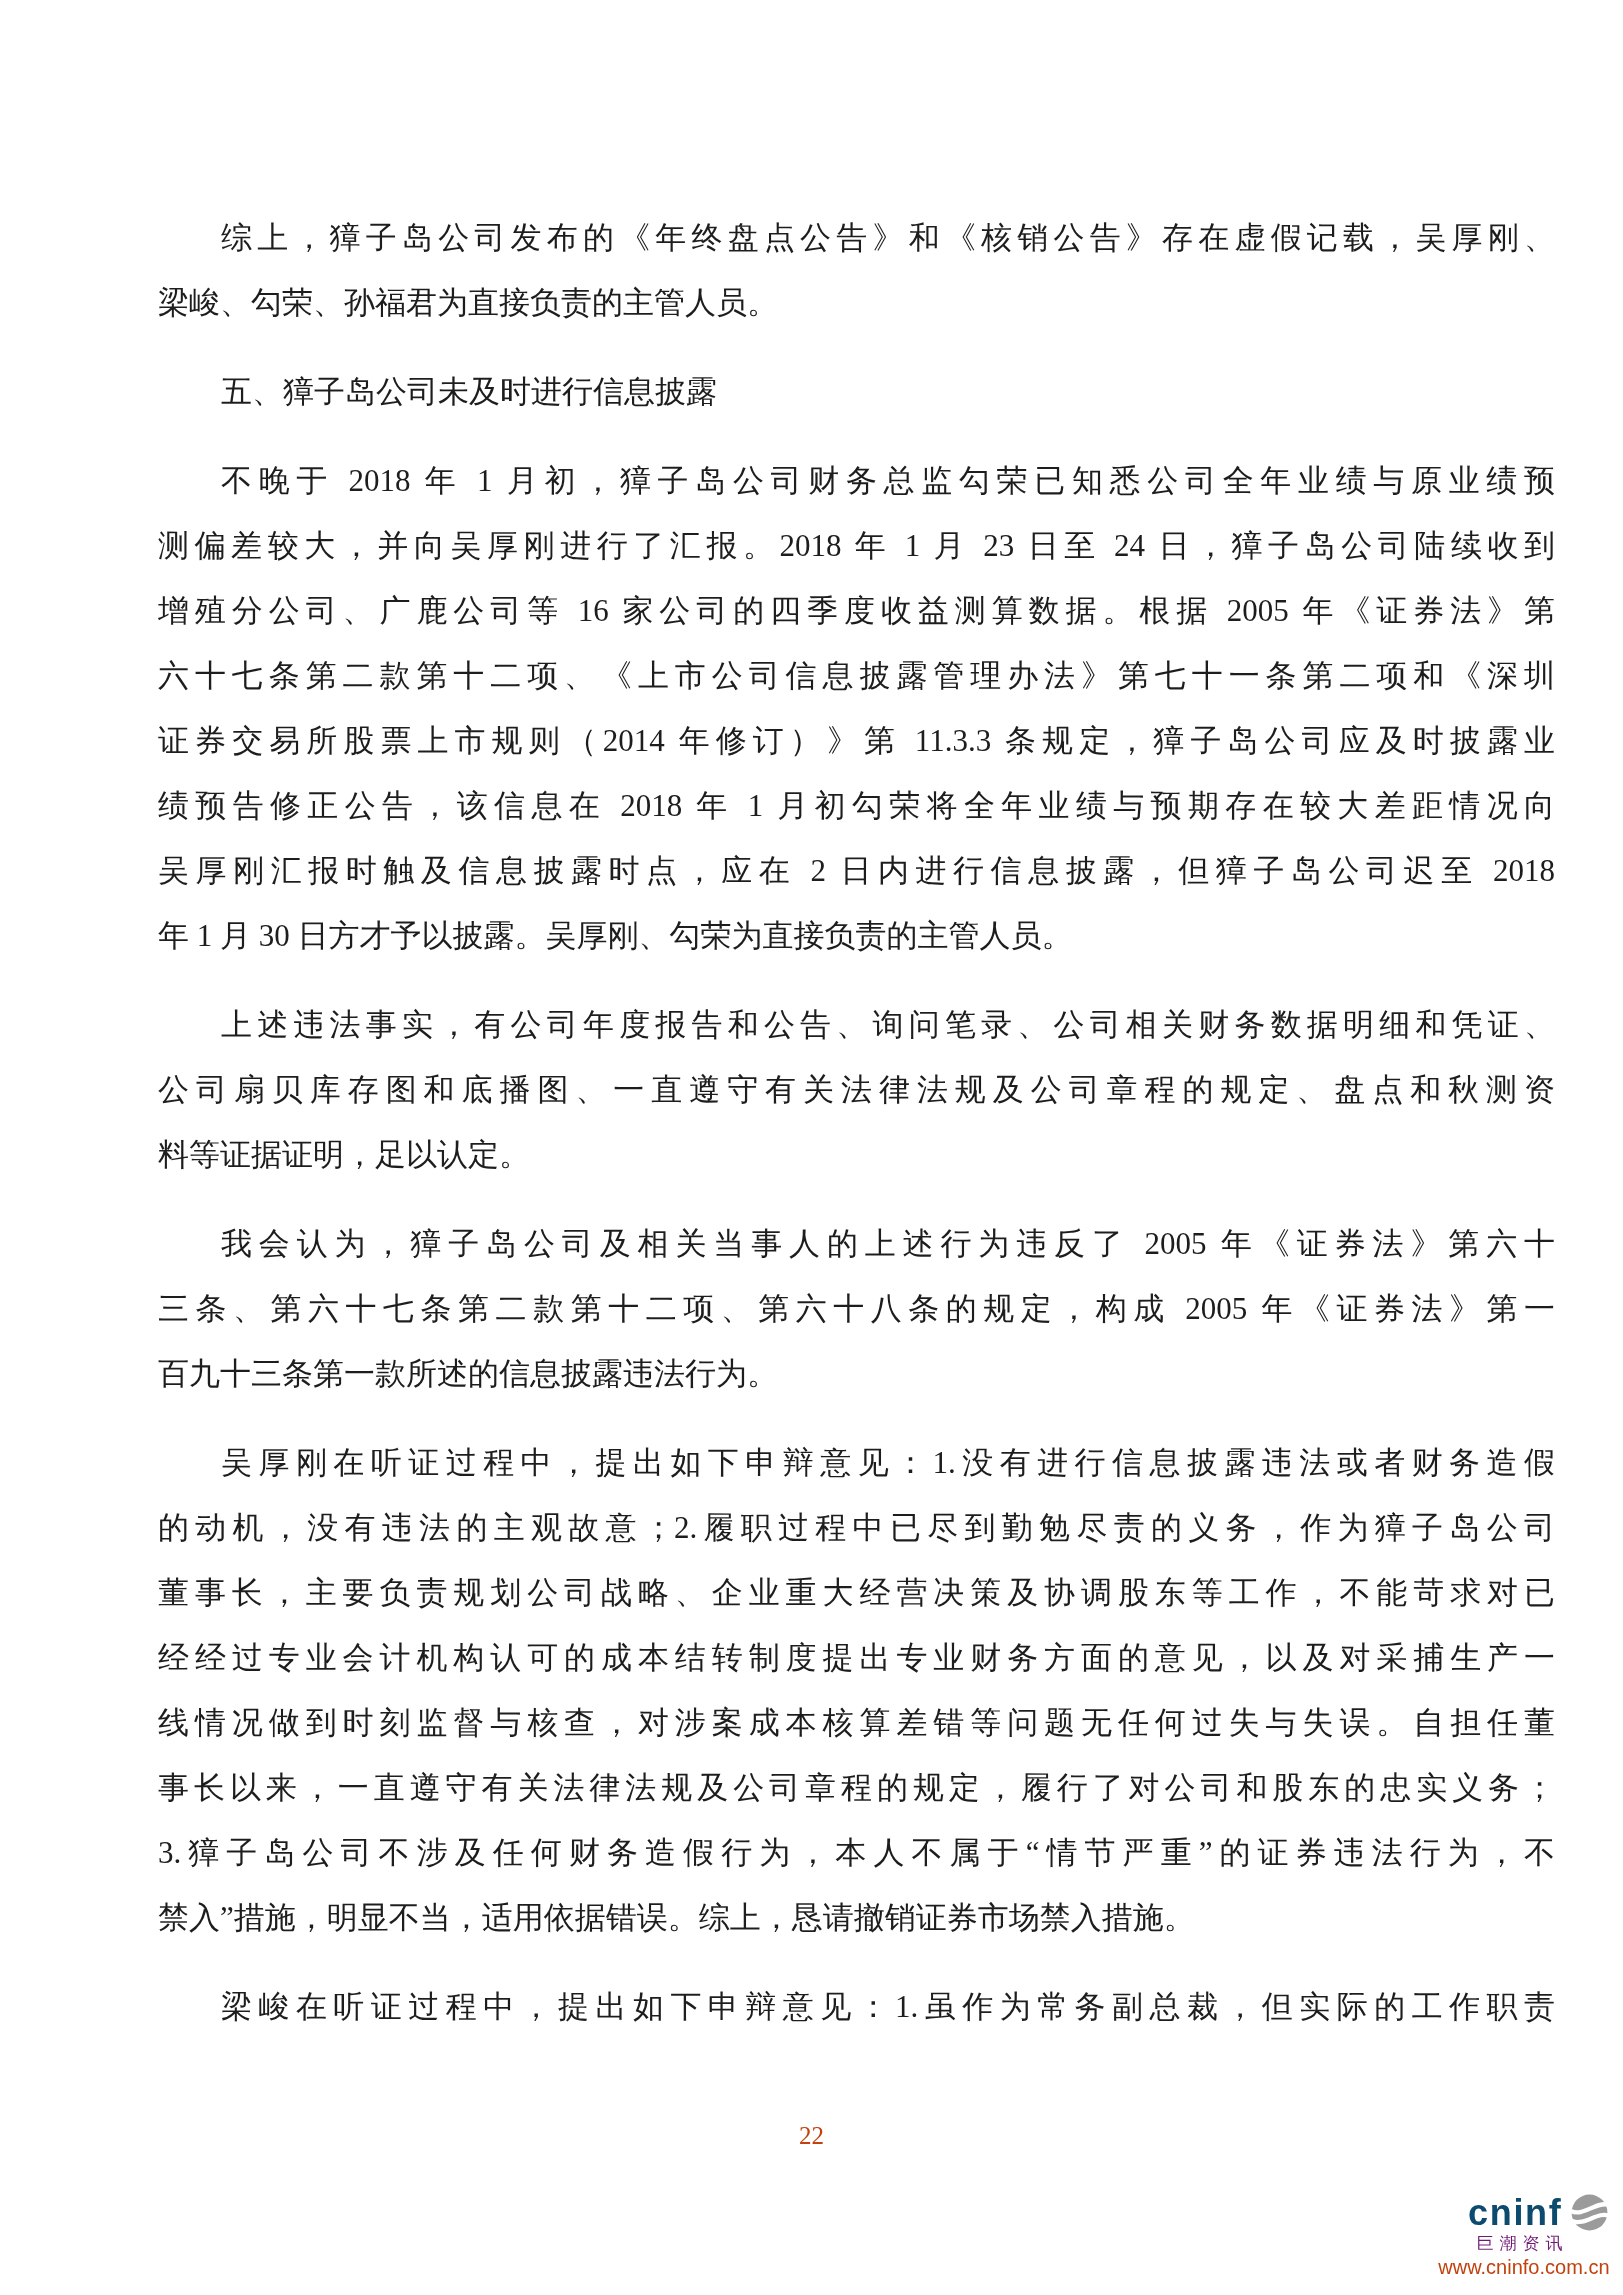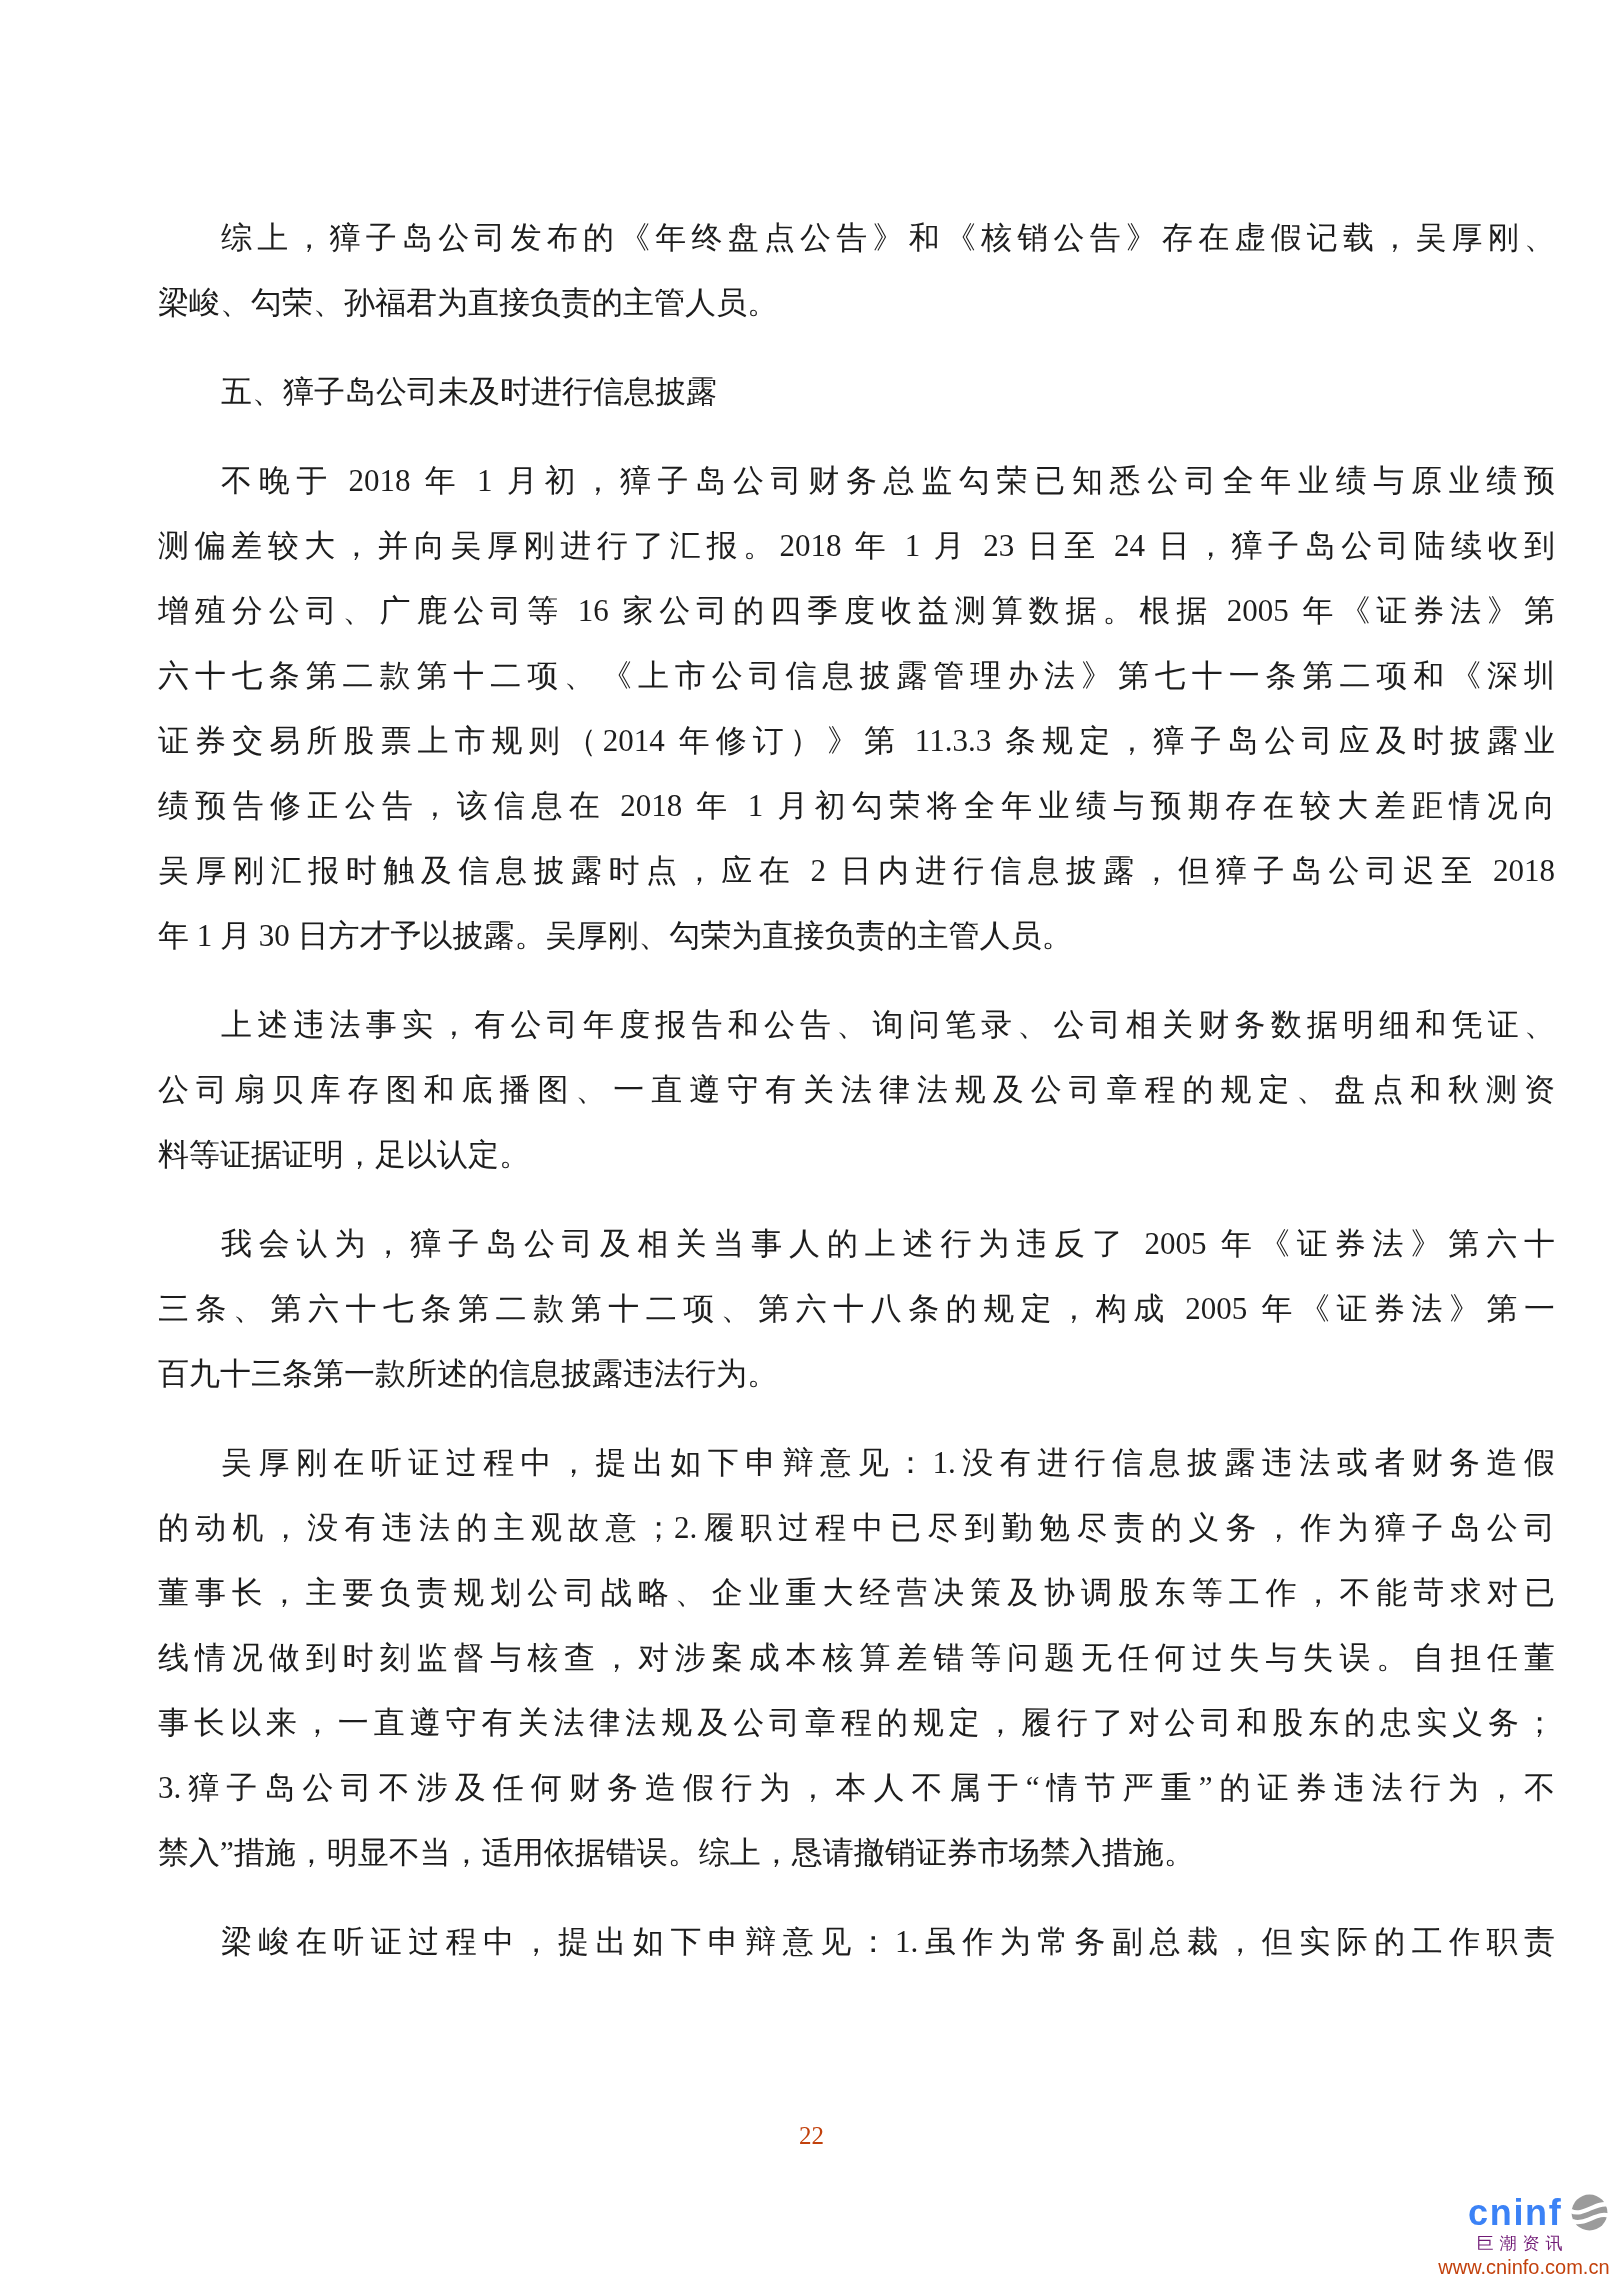--- a/index.html
+++ b/index.html
@@ -60,21 +60,21 @@
     display: flex;
     align-items: center;
     justify-content: flex-end;
     gap: 6px;
   }
   .wm-logo {
     font-weight: bold;
     font-size: 36px;
     line-height: 37px;
     letter-spacing: 1.7px;
-    color: #3b82f6;
+    color: #0c4a6e;
   }
   .wm-globe { display: block; }
   .wm-brand {
     font-size: 17px;
     line-height: 20px;
     letter-spacing: 6px;
     color: #701a75;
     padding-right: 41px;
     margin-top: 0.8px;
   }
@@ -121,20 +121,21 @@
     <div class="para">
       <div class="line first fill">我会认为，獐子岛公司及相关当事人的上述行为违反了 2005 年《证券法》第六十</div>
       <div class="line fill">三条、第六十七条第二款第十二项、第六十八条的规定，构成 2005 年《证券法》第一</div>
       <div class="line">百九十三条第一款所述的信息披露违法行为。</div>
     </div>
 
     <div class="para">
       <div class="line first fill">吴厚刚在听证过程中，提出如下申辩意见：1.没有进行信息披露违法或者财务造假</div>
       <div class="line fill">的动机，没有违法的主观故意；2.履职过程中已尽到勤勉尽责的义务，作为獐子岛公司</div>
       <div class="line fill">董事长，主要负责规划公司战略、企业重大经营决策及协调股东等工作，不能苛求对已</div>
+      <div class="line fill">经经过专业会计机构认可的成本结转制度提出专业财务方面的意见，以及对采捕生产一</div>
       <div class="line fill">线情况做到时刻监督与核查，对涉案成本核算差错等问题无任何过失与失误。自担任董</div>
       <div class="line fill">事长以来，一直遵守有关法律法规及公司章程的规定，履行了对公司和股东的忠实义务；</div>
       <div class="line fill">3.獐子岛公司不涉及任何财务造假行为，本人不属于“情节严重”的证券违法行为，不</div>
       <div class="line">禁入”措施，明显不当，适用依据错误。综上，恳请撤销证券市场禁入措施。</div>
     </div>
 
     <div class="para">
       <div class="line first fill">梁峻在听证过程中，提出如下申辩意见：1.虽作为常务副总裁，但实际的工作职责</div>
     </div>
 

